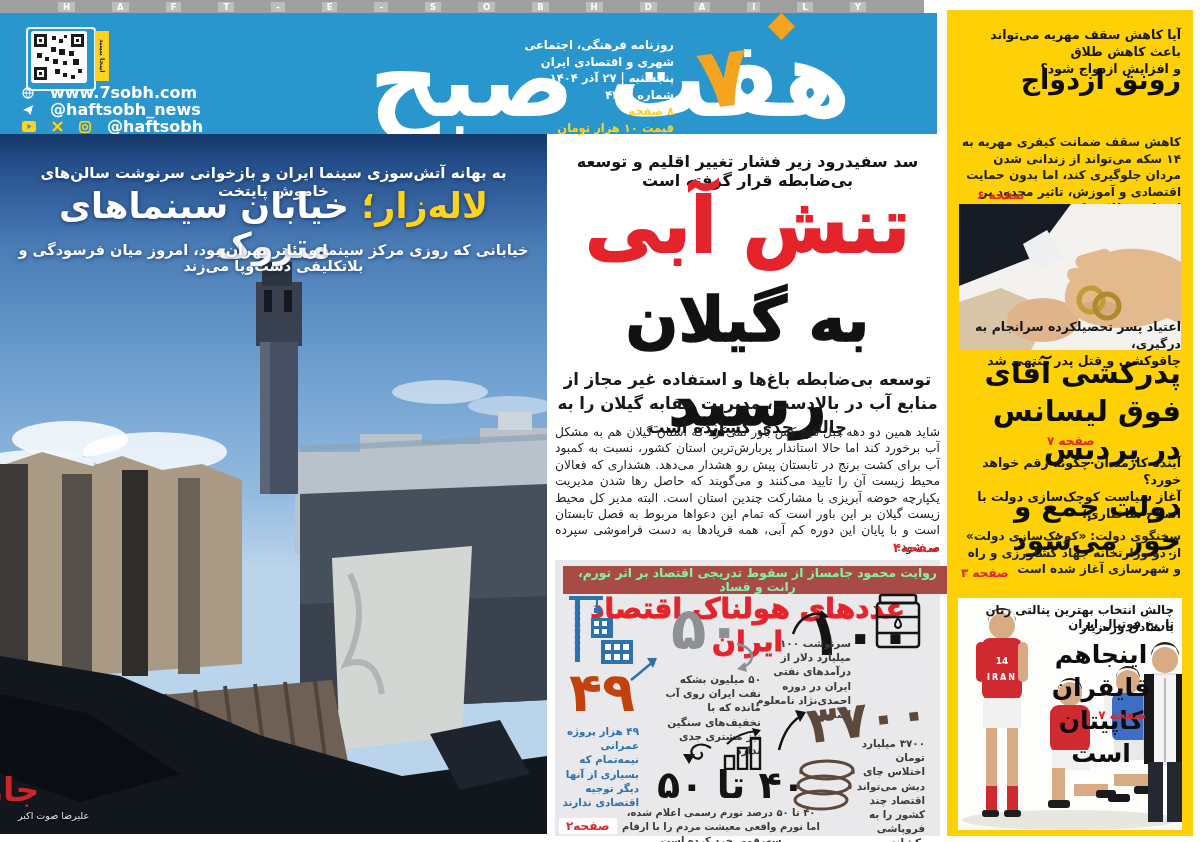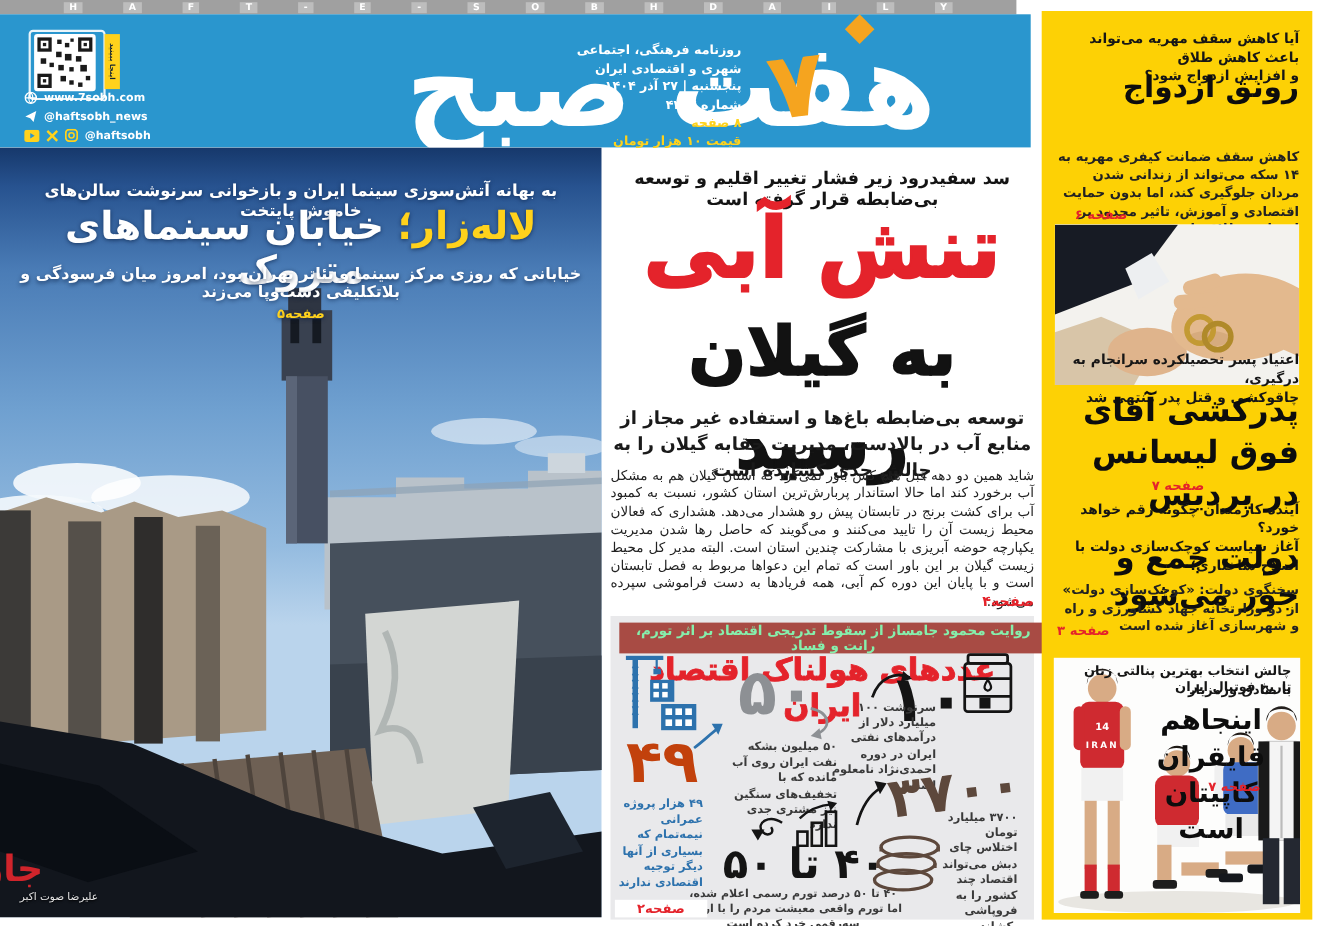--- a/index.html
+++ b/index.html
@@ -12,21 +12,21 @@
   #strip{left:0;top:0;width:924px;height:13px;background:#a0a0a0;display:flex;justify-content:space-between;align-items:center;padding:0 58px;box-sizing:border-box}
   #strip span{font-size:8.5px;font-weight:bold;color:#fff;background:#bdbdbd;line-height:10px;padding:0 5px}
   
   #mast{left:0;top:13px;width:937px;height:121px;background:#2a96ce}
   #logo{left:295px;top:-26px;width:630px;height:185px;color:#fff;font-size:98px;font-weight:bold;text-align:center;line-height:185px;transform:scaleY(1.08);letter-spacing:-2px;white-space:nowrap}
   #seven{left:698px;top:22px;font-size:84px;font-weight:bold;color:#f5a41f;transform:rotate(-7deg);line-height:84px}
   #diamond{left:772px;top:4px;width:19px;height:19px;background:#f5a41f;transform:rotate(45deg)}
   #qrbox{left:26px;top:14px;width:66px;height:60px;border:2px solid rgba(255,255,255,.9);border-radius:4px;background:transparent}
   #qr{left:31px;top:18px;width:56px;height:52px;background:#fff;border-radius:3px;padding:2px;box-sizing:border-box}
   #qrtag{left:95px;top:18px;width:14px;height:50px;background:#ffd21c;color:#123;font-size:6.5px;font-weight:bold;writing-mode:vertical-rl;text-align:center;line-height:14px}
-  .soc{left:22px;color:#fff;font-size:10px;font-weight:bold;display:flex;align-items:center;gap:6px}
+  .soc{left:22px;color:#fff;font-size:16px;font-weight:bold;display:flex;align-items:center;gap:16px}
   .soc svg{display:block}
   
   #minfo{right:263px;top:24px;text-align:right;font-size:11.5px;font-weight:bold;color:#fff;line-height:16.5px}
   #minfo .y{color:#ffd21c}
   
   #photo{left:0;top:134px;width:547px;height:700px}
   #photo svg{display:block}
   .ovl{left:0;width:547px;padding:0 18px;box-sizing:border-box;color:#fff;text-shadow:0 1px 4px rgba(5,25,60,.65)}
   #lkick{top:30px;font-size:15px;font-weight:bold}
   #lhead{top:52px;font-size:35px;font-weight:bold;letter-spacing:-1px}
@@ -40,21 +40,21 @@
   #cblk{left:555px;top:278px;width:385px;font-size:62px;font-weight:bold;color:#121212;line-height:84px;-webkit-text-stroke:1.5px #121212;letter-spacing:-2px}
   #cdeck{left:555px;top:368px;width:385px;font-size:16.5px;font-weight:bold;color:#1a1a1a;line-height:24px}
   #cbody{left:555px;top:424px;width:385px;font-size:12.3px;color:#222;line-height:16.4px;text-align:justify}
   #cpage{left:555px;top:540px;width:385px;font-size:13px;font-weight:bold;color:#e4232b;text-align:right}
   
   #info{left:555px;top:560px;width:385px;height:276px;background:#e9e9eb}
   #ibar{left:8px;top:6px;width:389px;background:#a84b44;color:#86efac;font-size:12.3px;font-weight:bold;text-align:center;padding:0 0}
   #ititle{left:0;top:32px;width:385px;text-align:center;color:#e4232b;font-size:28px;font-weight:bold;-webkit-text-stroke:.8px #e4232b}
   .num{font-weight:bold;line-height:1;white-space:nowrap}
   .cap{font-size:10.4px;font-weight:bold;color:#3a3a3a;line-height:14.2px}
-  #ipage{left:4px;top:258px;background:#fff;color:#e4232b;font-size:12px;font-weight:bold;padding:1px 20px}
+  #ipage{left:4px;top:258px;background:#fff;color:#e4232b;font-size:12px;font-weight:bold;padding:1px 7px}
   
   #rcol{left:947px;top:10px;width:246px;height:826px;background:#fdd105}
   .rk{right:12px;width:222px;text-align:right;font-size:12.5px;font-weight:bold;color:#161616;line-height:17px}
   .rt{right:12px;width:226px;text-align:right;font-weight:bold;color:#0d0d0d;letter-spacing:-1px}
   .rb{right:12px;width:222px;text-align:right;font-size:12px;font-weight:bold;color:#222;line-height:16.5px}
   .rp{font-size:12px;font-weight:bold;color:#e4232b}
   .whitebox{background:#fff;overflow:hidden}
 </style>
 </head>
 <body>
@@ -192,21 +192,20 @@
       <path d="M350 440 q20 40 -4 90 q30 -10 36 30" fill="none" stroke="#9aa0a0" stroke-width="6" opacity=".6"></path>
       <path d="M150 562 L332 546 362 700 118 700 Z" fill="#6e6054"></path>
       <path d="M165 560 L185 700 M195 556 L215 700 M225 552 L245 700 M255 550 L275 700 M285 548 L305 700 M315 547 L335 700" stroke="#4e443c" stroke-width="4" fill="none"></path>
       <path d="M0 522 L120 542 262 602 402 642 547 622 547 700 0 700 Z" fill="#12161d"></path>
       <path d="M0 560 L90 580 180 640 80 668 0 640 Z" fill="#0a0e14"></path>
       <path d="M430 600 L500 586 530 640 460 656 Z" fill="#1d242e"></path>
     </svg>
     <div id="lkick" class="ovl abs c" dir="rtl">به بهانه آتش‌سوزی سینما ایران و بازخوانی سرنوشت سالن‌های خاموش پایتخت</div>
     <div id="lhead" class="ovl abs c" dir="rtl"><span class="yel">لاله‌زار؛</span><span> خیابان سینماهای متروک</span></div>
     <div id="ldeck" class="ovl abs c" dir="rtl">خیابانی که روزی مرکز سینما و تئاتر تهران بود، امروز میان فرسودگی و بلاتکلیفی دست‌وپا می‌زند</div>
-    <div id="lpage" class="ovl abs c" dir="rtl">صفحه۵</div>
     <div id="wmark" class="abs" dir="rtl">جار</div>
     <div id="credit" class="abs" dir="rtl">علیرضا صوت اکبر</div>
   </div>
 
   <div id="ckick" class="abs c" dir="rtl">سد سفیدرود زیر فشار تغییر اقلیم و توسعه بی‌ضابطه قرار گرفته است</div>
   <div id="cred" class="abs c" dir="rtl">تنش آبی</div>
   <div id="cblk" class="abs c" dir="rtl">به گیلان رسید</div>
   <div id="cdeck" class="abs c" dir="rtl">توسعه بی‌ضابطه باغ‌ها و استفاده غیر مجاز از منابع آب در بالادست، مدیریت حقابه گیلان را به چالش جدی کشانده است</div>
   <div id="cbody" class="abs" dir="rtl">شاید همین دو دهه قبل هیچ کس باور نمی‌کرد که استان گیلان هم به مشکل آب برخورد کند اما حالا استاندار پربارش‌ترین استان کشور، نسبت به کمبود آب برای کشت برنج در تابستان پیش رو هشدار می‌دهد. هشداری که فعالان محیط زیست آن را تایید می‌کنند و می‌گویند که حاصل رها شدن مدیریت یکپارچه حوضه آبریزی با مشارکت چندین استان است. البته مدیر کل محیط زیست گیلان بر این باور است که تمام این دعواها مربوط به فصل تابستان است و با پایان این دوره کم آبی، همه فریادها به دست فراموشی سپرده می‌شود.</div>
   <div id="cpage" class="abs" dir="rtl">صفحه۴</div>

